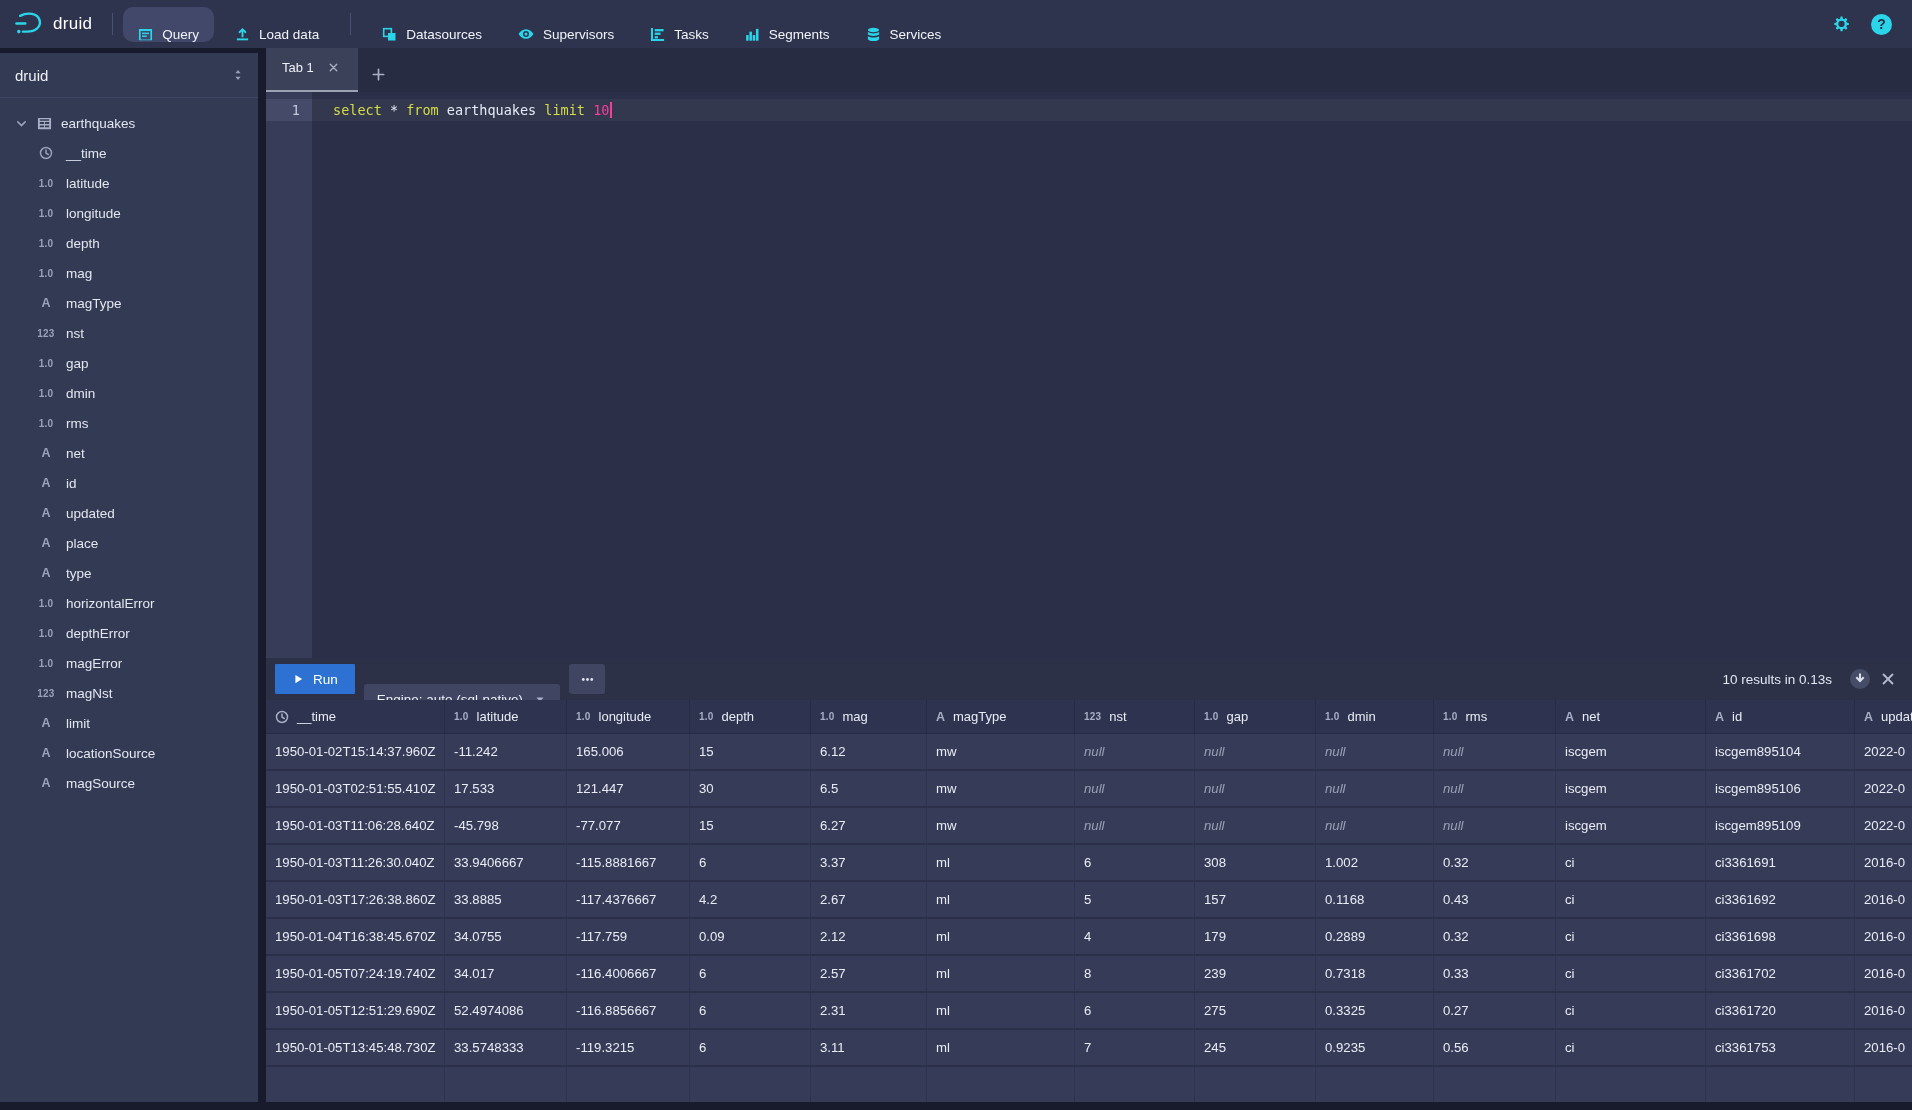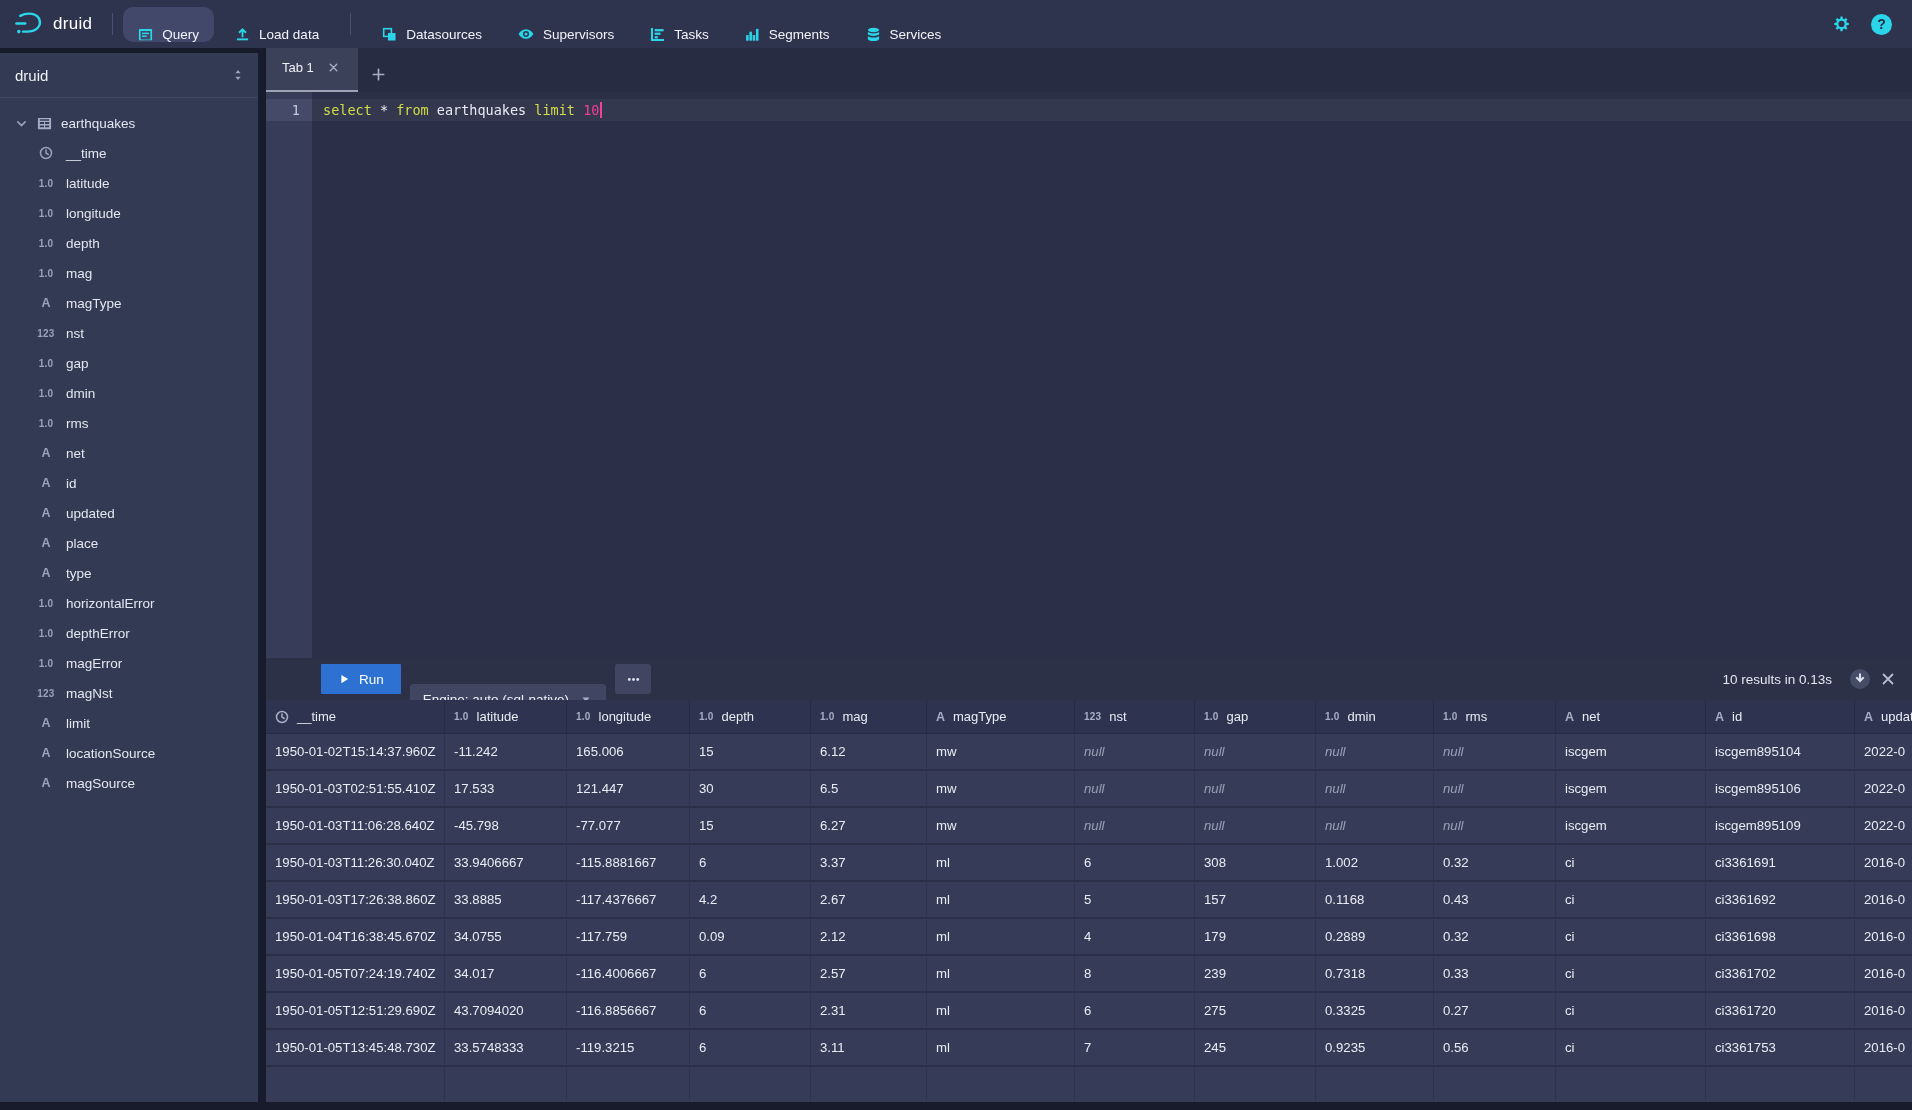--- a/index.html
+++ b/index.html
@@ -53,29 +53,29 @@
     padding:0 12px 0 16px; font-size:13px; color:#eef0f5; border-bottom:2px solid #9aa2b4; cursor:pointer; }
   .tab-x { color:#aab1c4; display:flex; cursor:pointer; }
   .add-tab { height:36px; width:40px; display:flex; align-items:center; justify-content:center;
     color:#a7aec5; cursor:pointer; }
 
   .editor { position:absolute; top:44px; left:0; right:0; height:566px; background:#2b3048; cursor:text; }
   .gutter { position:absolute; left:0; top:0; bottom:0; width:46px; background:#373d58; }
   .code-line { position:absolute; left:0; right:0; top:7px; height:22px; display:flex;
     font-family:"DejaVu Sans Mono", monospace; font-size:13.5px; }
   .line-no { width:46px; text-align:right; padding-right:12px; color:#c3c9da; background:#444a68; line-height:22px; }
-  .line-code { padding-left:11px; line-height:22px; background:rgba(255,255,255,.045); flex:1; white-space:pre; }
+  .line-code { padding-left:21px; line-height:22px; background:rgba(255,255,255,.045); flex:1; white-space:pre; }
   .tok-keyword { color:#d3dd45; }
   .tok-plain { color:#e6eaf4; }
   .tok-number { color:#f23f98; border-right:2px solid #f23f98; padding-right:1px; }
 
   .runbar { position:absolute; top:610px; left:0; right:0; height:42px; background:#2c3148;
     display:flex; align-items:center; gap:9px; padding:0 16px 0 9px; }
   .btn-run { height:30px; background:#2d72d2; border-radius:1px; color:#ffffff; font-size:13.5px;
-    display:flex; align-items:center; gap:9px; padding:0 17px; cursor:pointer;margin-left:46px; }
+    display:flex; align-items:center; gap:9px; padding:0 17px; cursor:pointer; }
   .btn-engine { height:30px; background:#404662; border-radius:3px; color:#edf0f7; font-size:13.5px;
     display:flex; align-items:center; gap:10px; padding:0 13px; cursor:pointer;margin-top:40px; }
   .btn-engine .caret { color:#a7aec5; display:flex; }
   .btn-more { height:30px; width:36px; background:#404662; border-radius:3px; color:#dfe3ee;
     display:flex; align-items:center; justify-content:center; cursor:pointer; }
   .run-spacer { flex:1; }
   .results-info { color:#e3e7f0; font-size:13.5px; margin-right:8px; }
   .icon-btn { display:flex; color:#b6bcce; cursor:pointer; }
 
   
@@ -641,21 +641,21 @@
             <td>8</td>
             <td>239</td>
             <td>0.7318</td>
             <td>0.33</td>
             <td>ci</td>
             <td>ci3361702</td>
             <td>2016-0</td>
           </tr>
           <tr>
             <td>1950-01-05T12:51:29.690Z</td>
-            <td>43.7094020</td>
+            <td>52.4974086</td>
             <td>-116.8856667</td>
             <td>6</td>
             <td>2.31</td>
             <td>ml</td>
             <td>6</td>
             <td>275</td>
             <td>0.3325</td>
             <td>0.27</td>
             <td>ci</td>
             <td>ci3361720</td>

